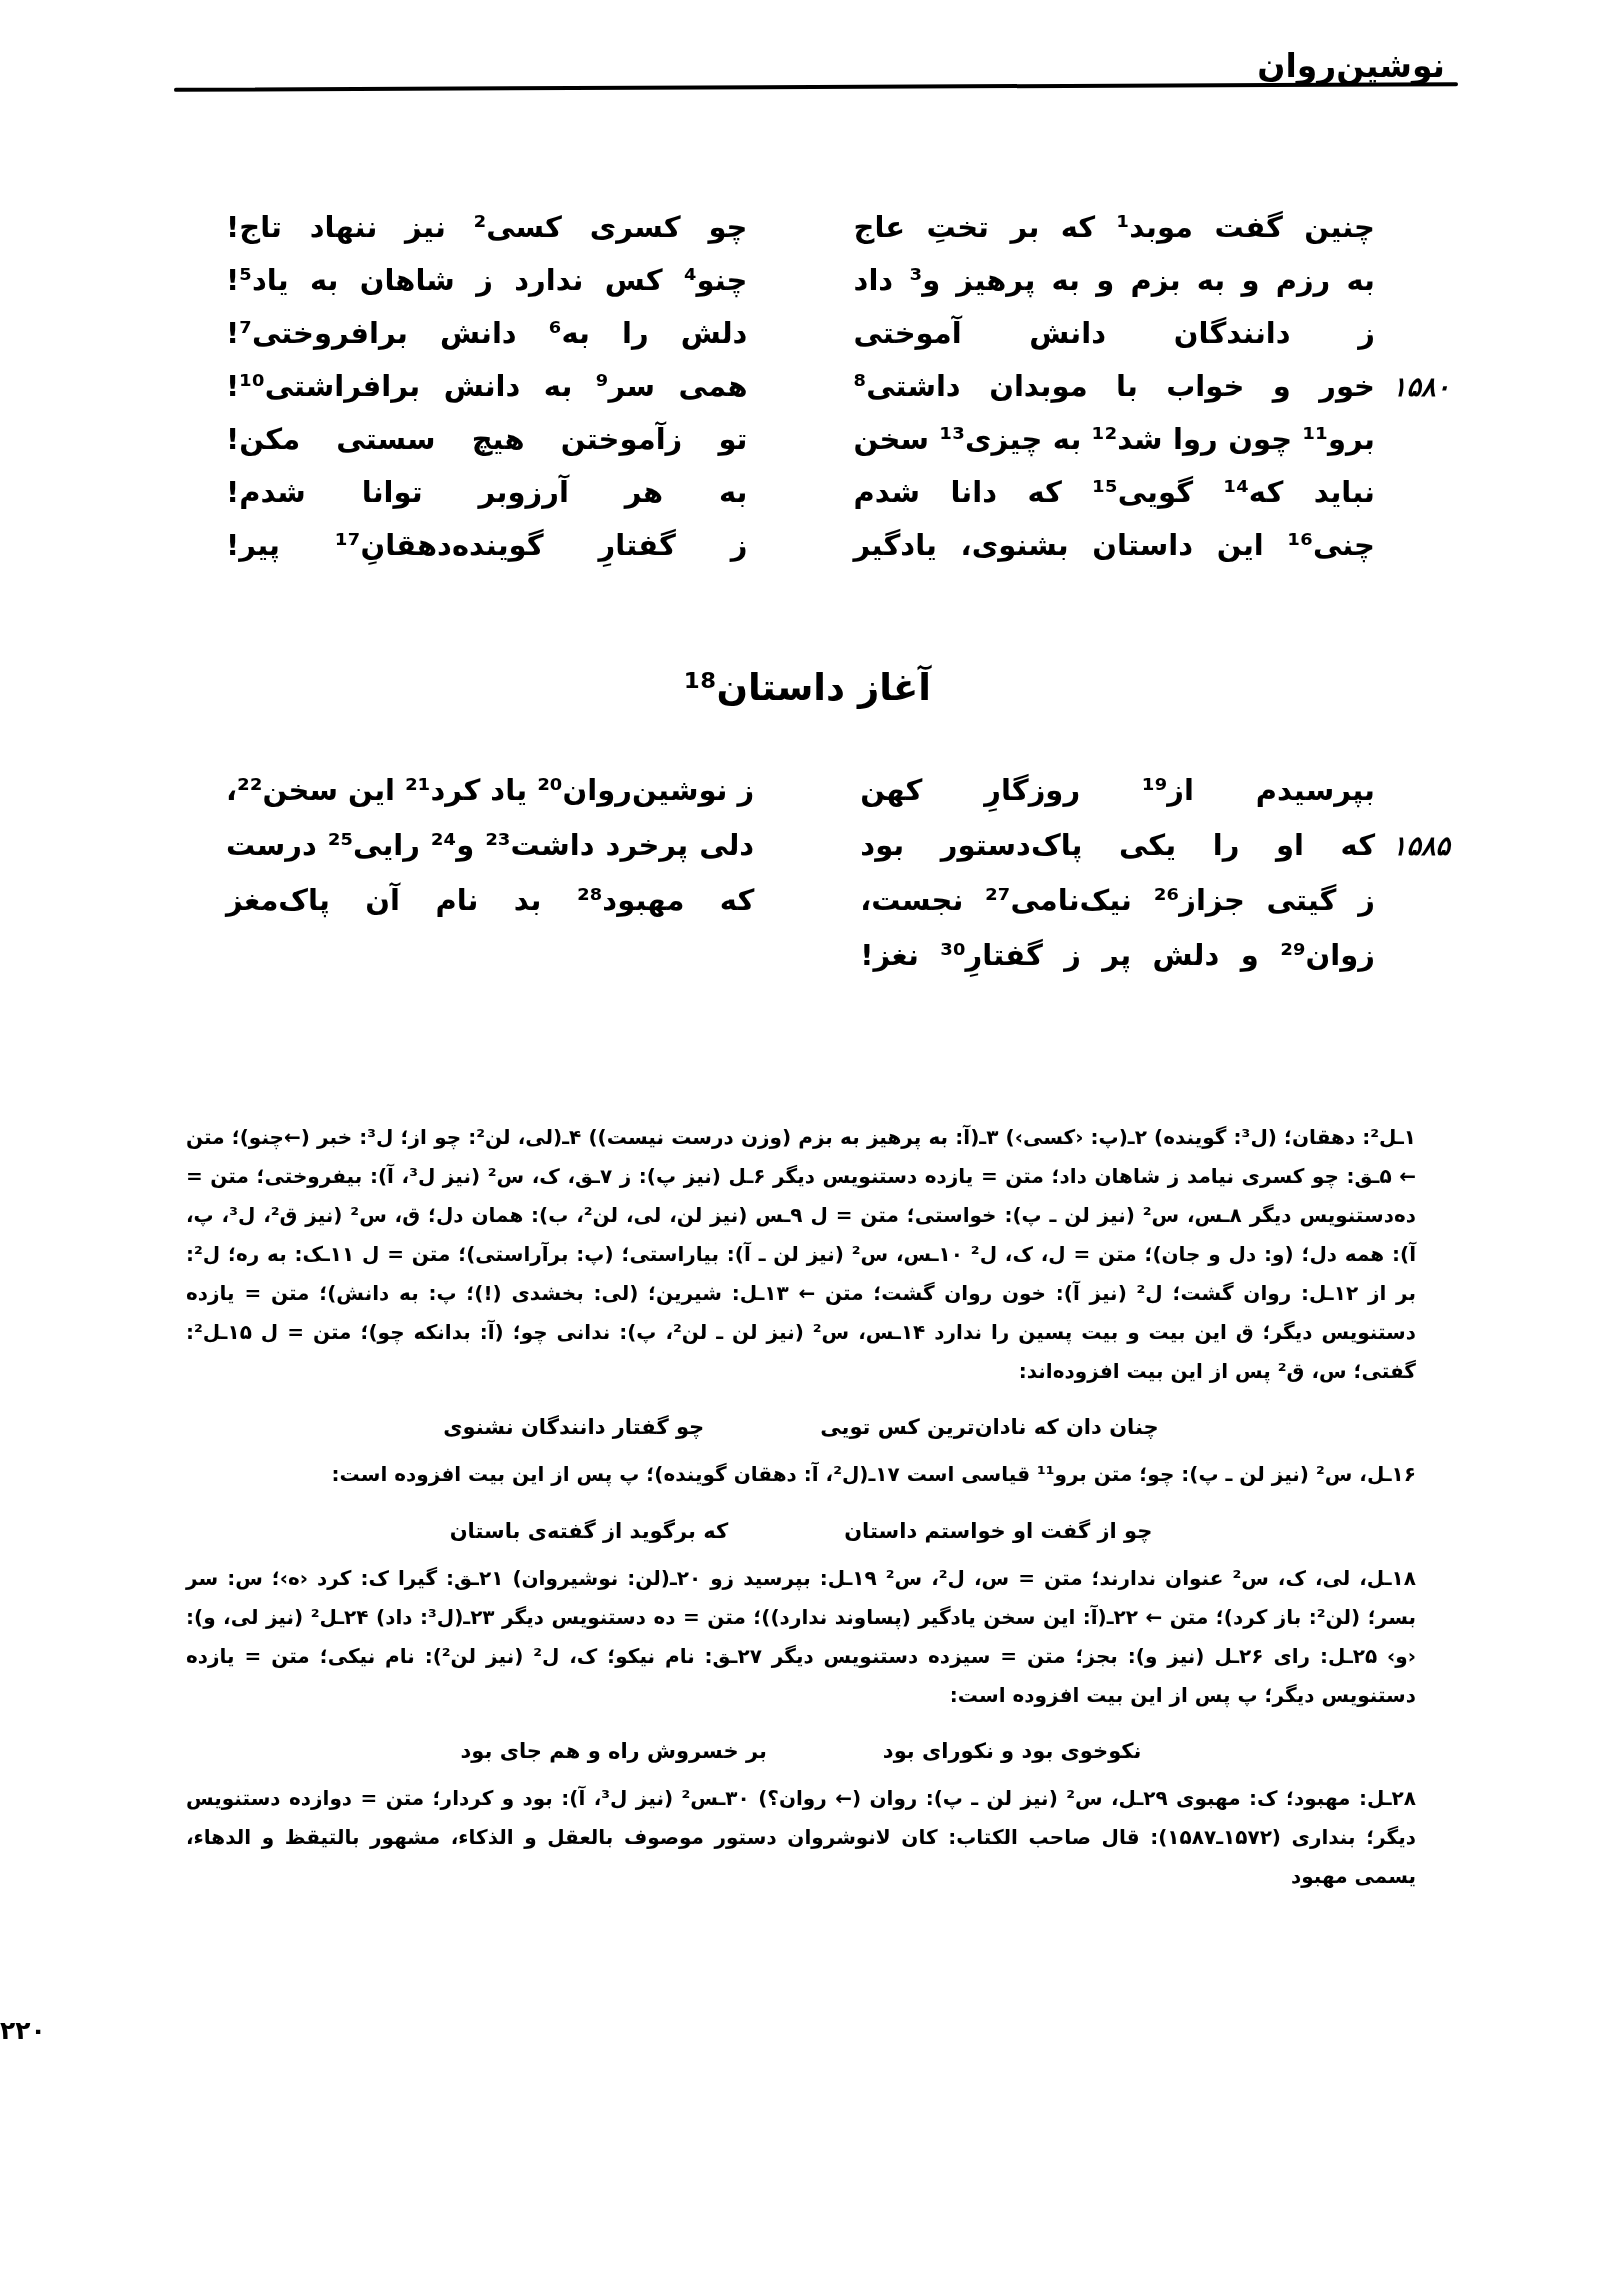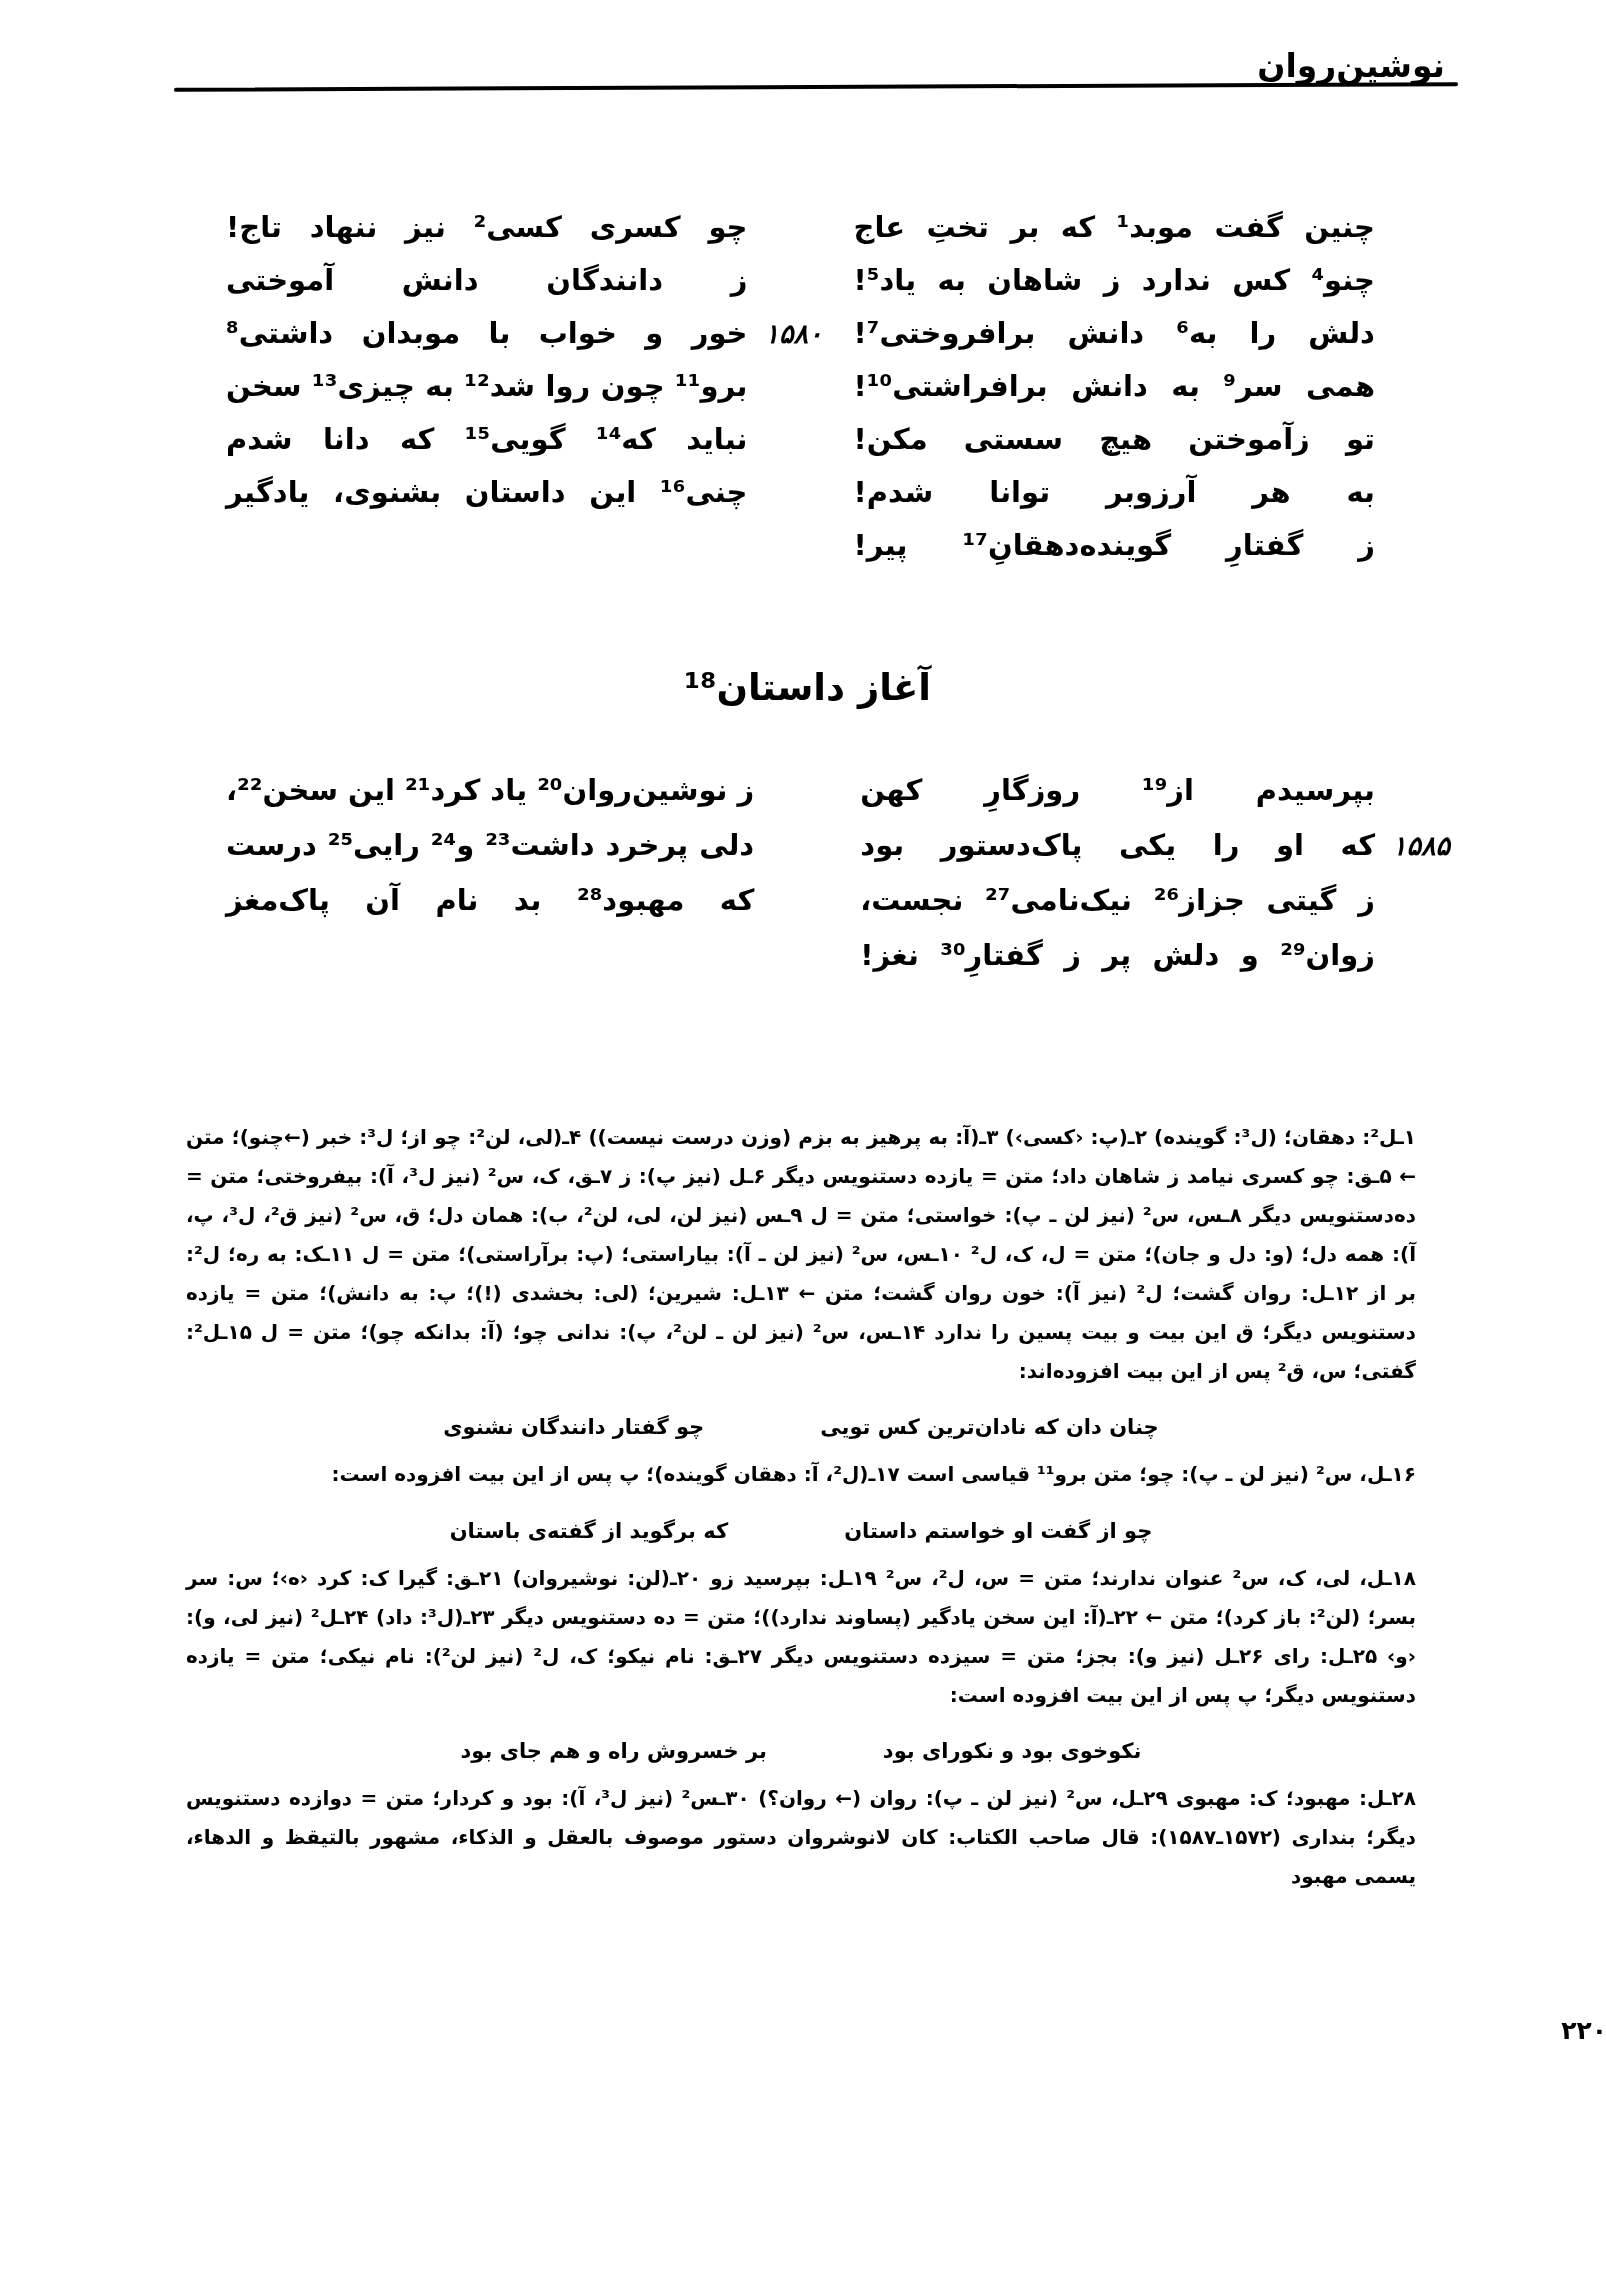--- a/index.html
+++ b/index.html
@@ -44,40 +44,43 @@
   .footnotes {
     position: absolute; top: 1110px; right: 183px; width: 1246px;
     font-size: 20px; font-weight: bold; line-height: 39px;
   }
   .fn-para { text-align: justify; margin: 8px; }
   .fn-verse {
     display: flex; justify-content: center; gap: 116px; margin: 17.4px 0 5.8px 0;
     font-size: 21px;
   }
   .page-number {
-    position: absolute; top: 2016px; left: 0; right: 0; text-align: right;
+    position: absolute; top: 2016px; left: 0; right: 0; text-align: left;
     font-weight: bold; font-size: 25px;
   }
 </style>
 </head>
 <body>
 
 <div class="page">
 
   <div class="running-head">نوشین‌روان</div>
   <div class="head-rule"></div>
 
   <div class="verses first">
     <div class="line">
         <span class="misra">چنین گفت موبد¹ که بر تختِ عاج</span>
       </div>
     <div class="line">
         <span class="misra">چو کسری کسی² نیز ننهاد تاج!</span>
       </div>
 
+    <div class="line">
+        <span class="misra">به رزم و به بزم و به پرهیز و³ داد</span>
+      </div>
     <div class="line">
         <span class="misra">چنو⁴ کس ندارد ز شاهان به یاد⁵!</span>
       </div>
 
     <div class="line">
         <span class="misra">ز دانندگان دانش آموختی</span>
       </div>
     <div class="line">
         <span class="misra">دلش را به⁶ دانش برافروختی⁷!</span>
       </div>

